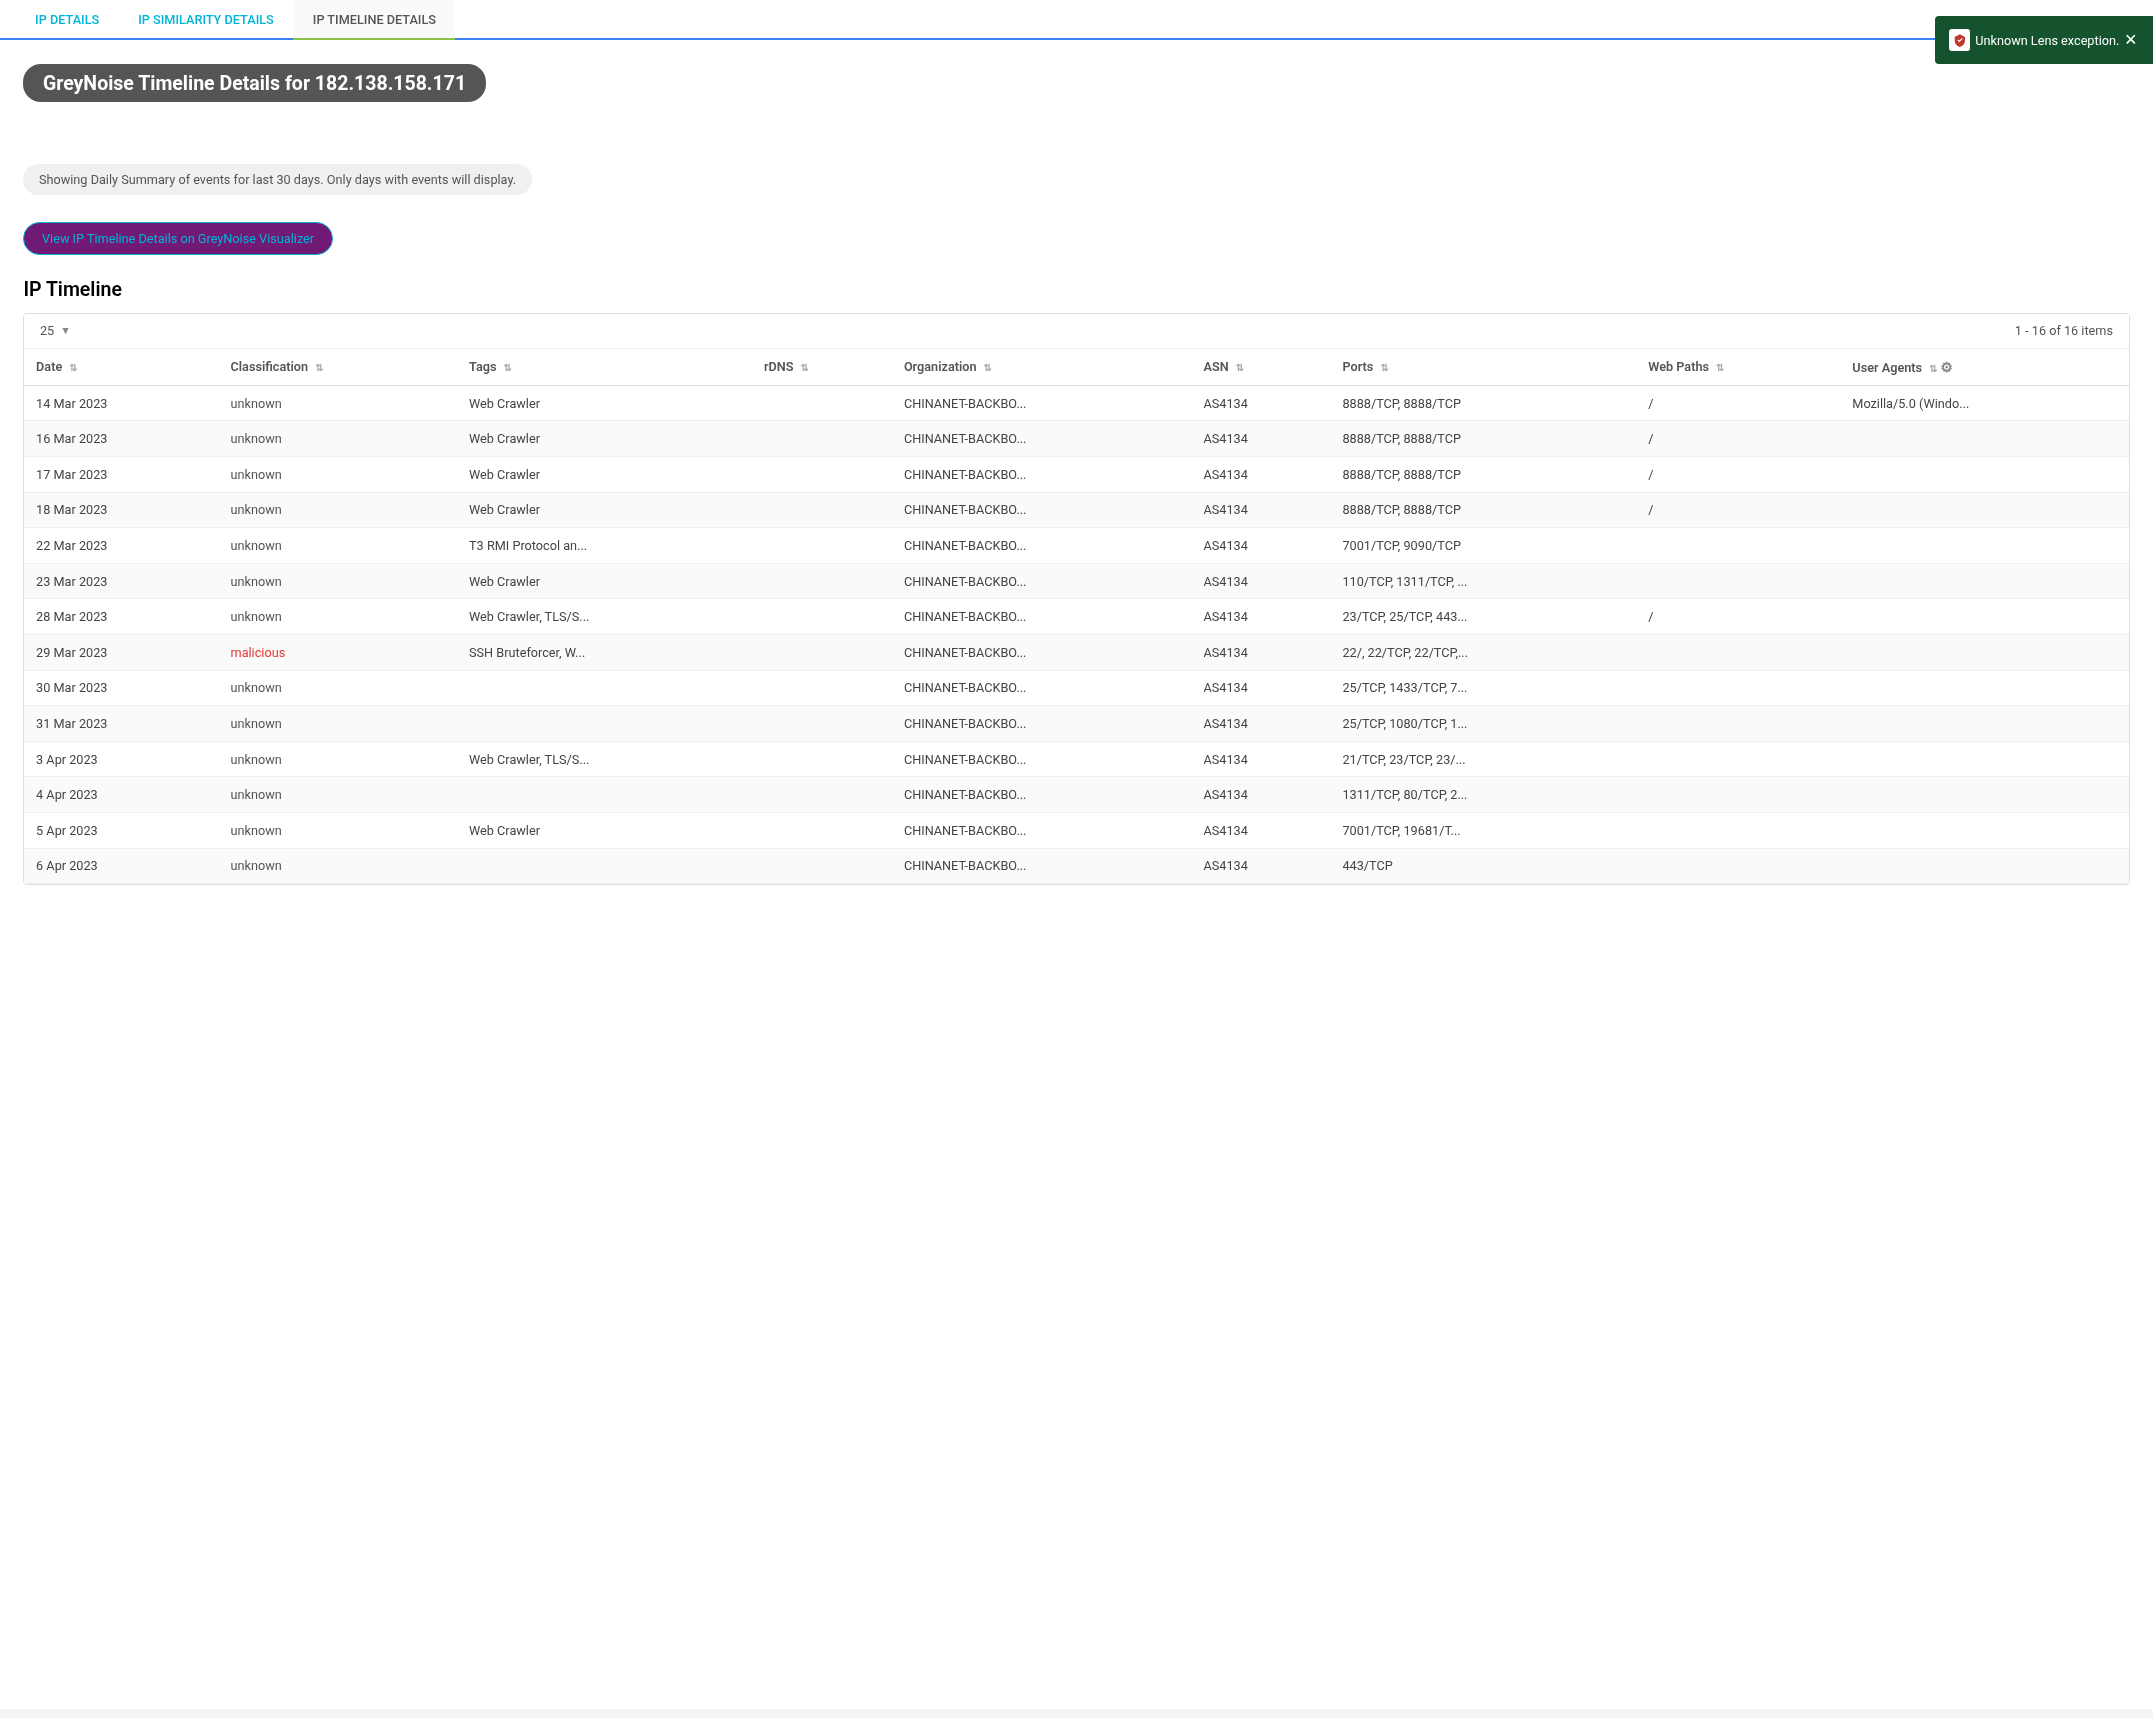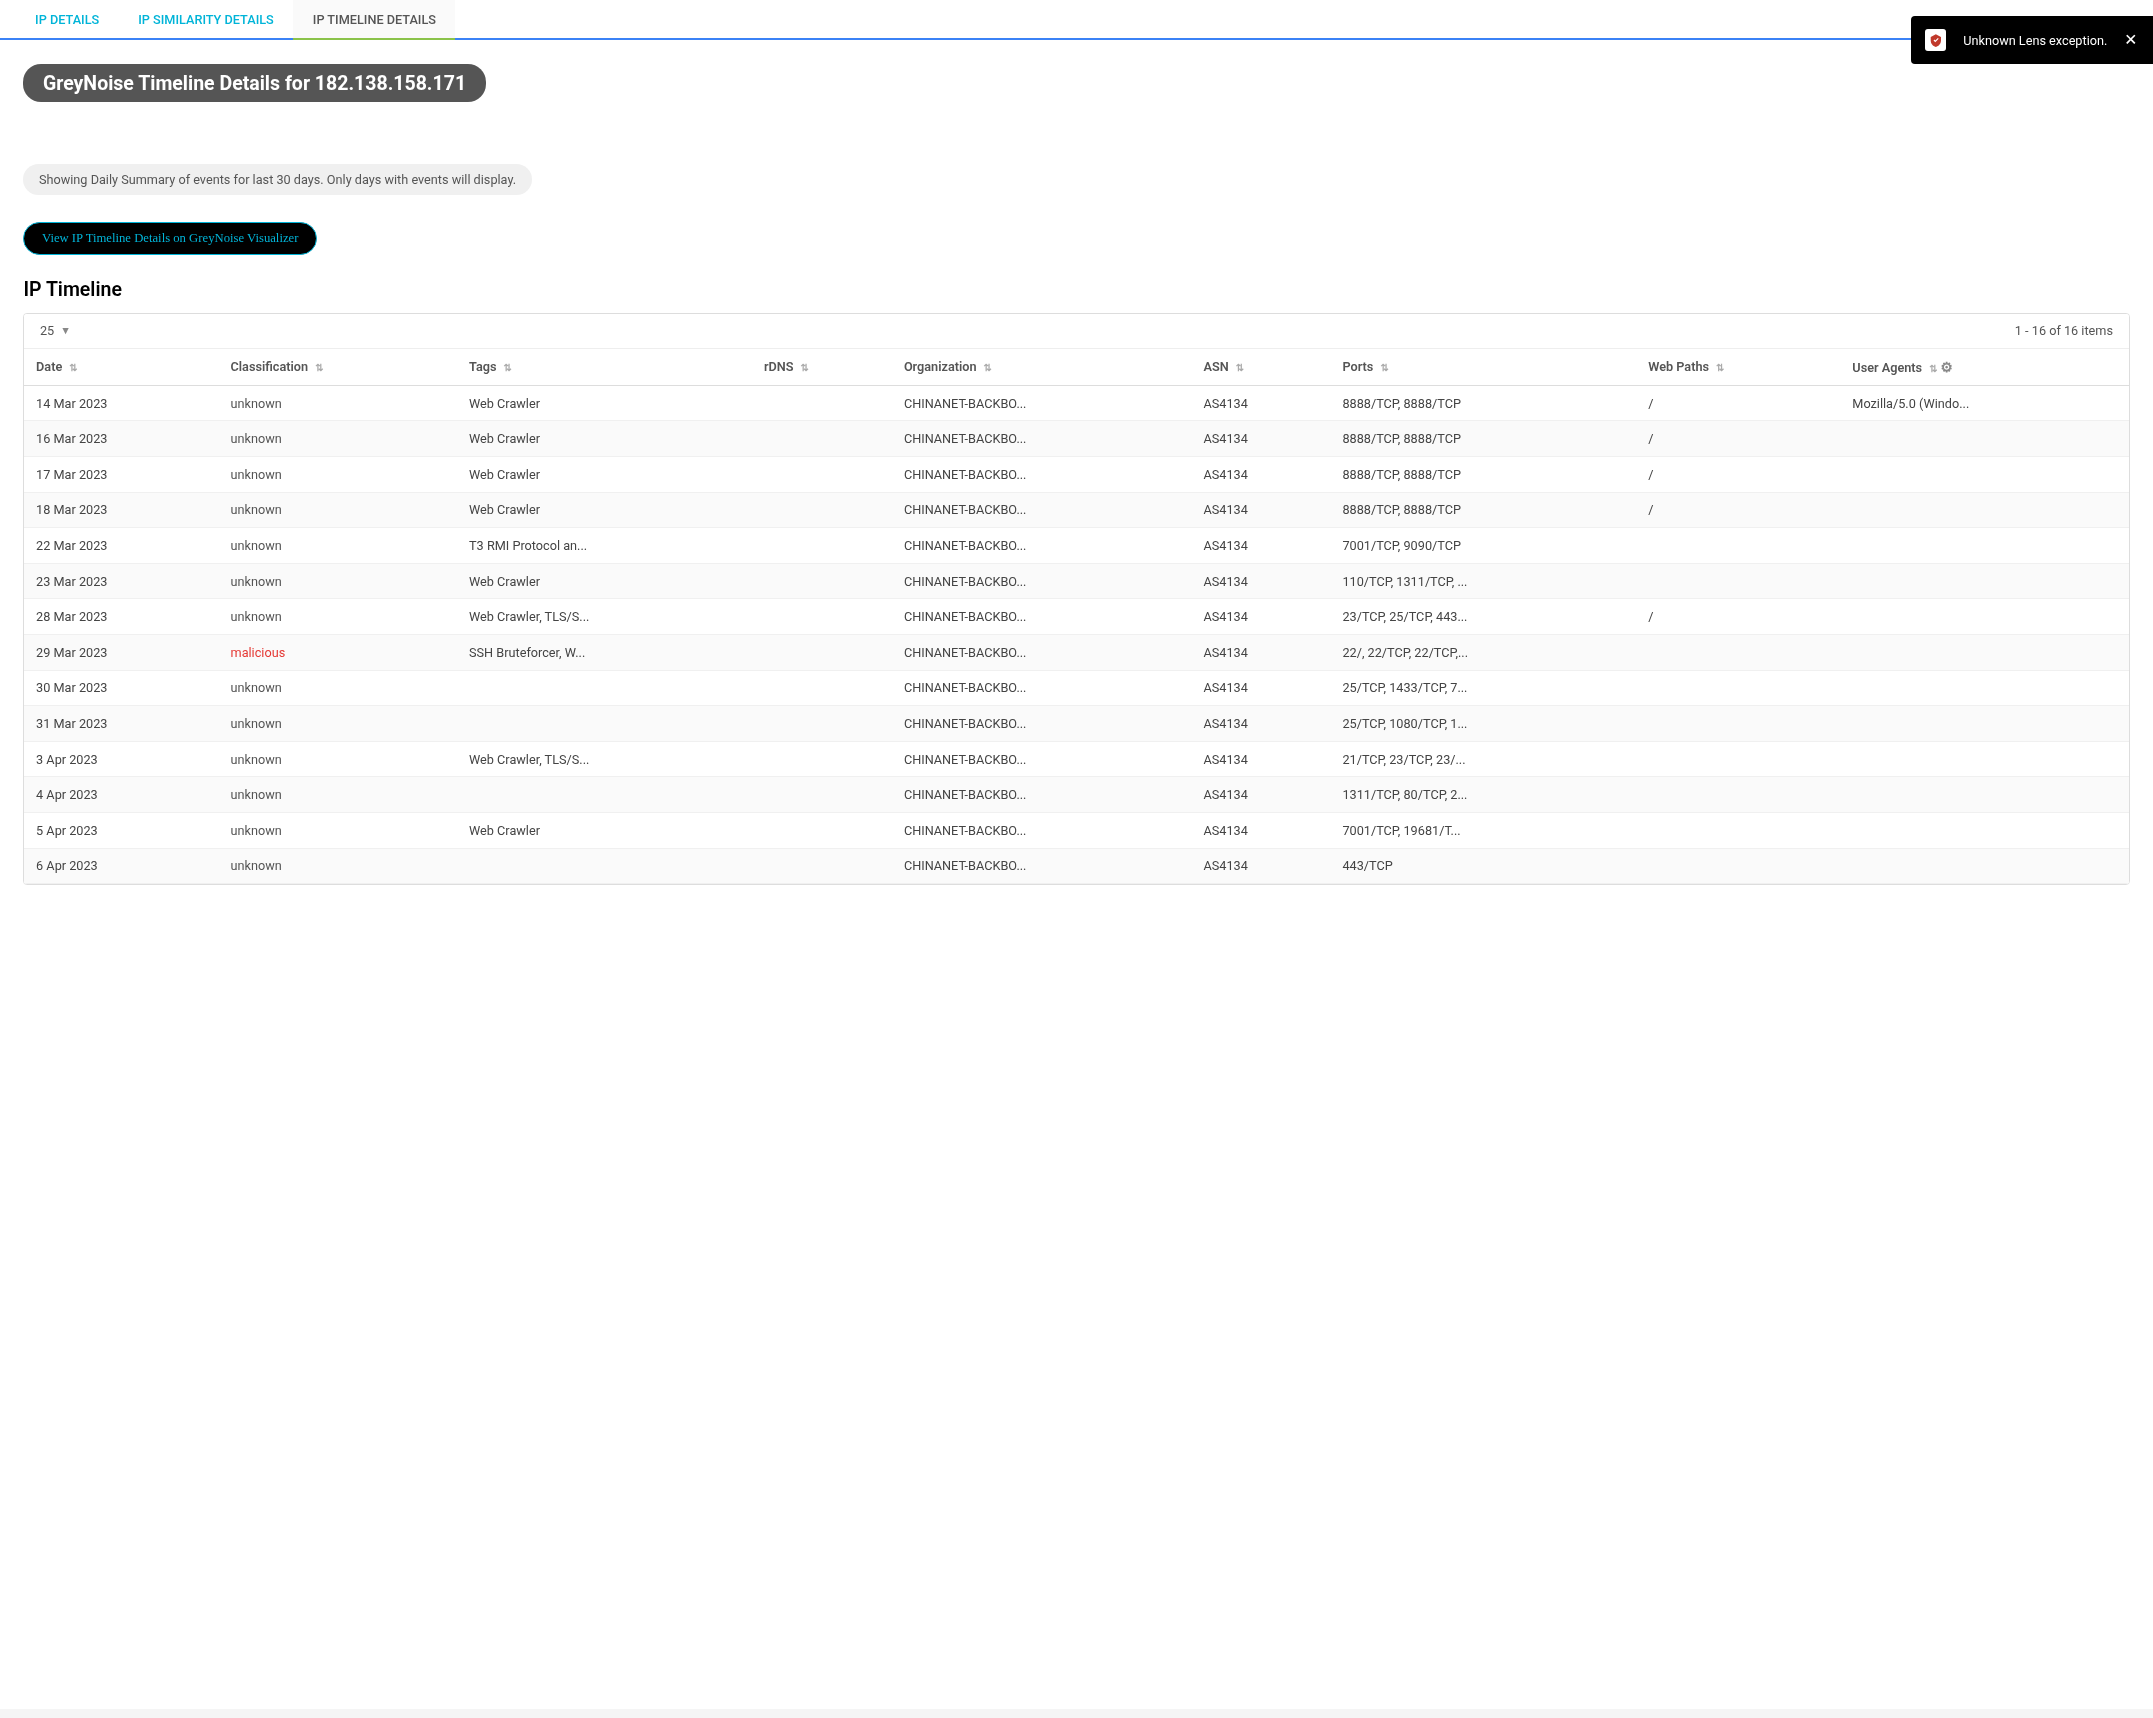--- a/index.html
+++ b/index.html
@@ -28,26 +28,26 @@
       color: #555;
       border-bottom: 2.9px solid #8bc34a;
       background: #fafafa;
     }
 
     
     .toast {
       position: fixed;
       top: 15.6px;
       right: 0;
-      background: #000000;
+      background: #14532d;
       color: #fff;
       padding: 13.7px 15.6px 13.7px 13.7px;
       display: flex;
       align-items: center;
-      gap: 17px;
+      gap: 5px;
       font-size: 12.7px;
       z-index: 999;
       border-radius: 3.9px 0 0 3.9px;
       min-width: 215px;
     }
     .toast-shield {
       width: 21.5px;
       height: 21.5px;
       background: #fff;
       border-radius: 2.9px;
@@ -83,28 +83,27 @@
       border-radius: 19.5px;
       margin-bottom: 13.7px;
       margin-top: 46px;
     }
 
     
     .link-btn {
       display: inline-block;
       border: 1px solid #00b4d8;
       color: #00b4d8;
-      background: #000000;
+      background: #701a75;
       padding: 7.8px 17.6px;
       border-radius: 19.5px;
       font-size: 12.7px;
       cursor: pointer;
       margin-bottom: 23.4px;
       text-decoration: none;
-      font-family: Liberation Serif, serif;
     }
 
     
     .section-title {
       font-size: 19.5px;
       font-weight: 600;
       color: #000000;
       margin-bottom: 11.7px;
     }
 

